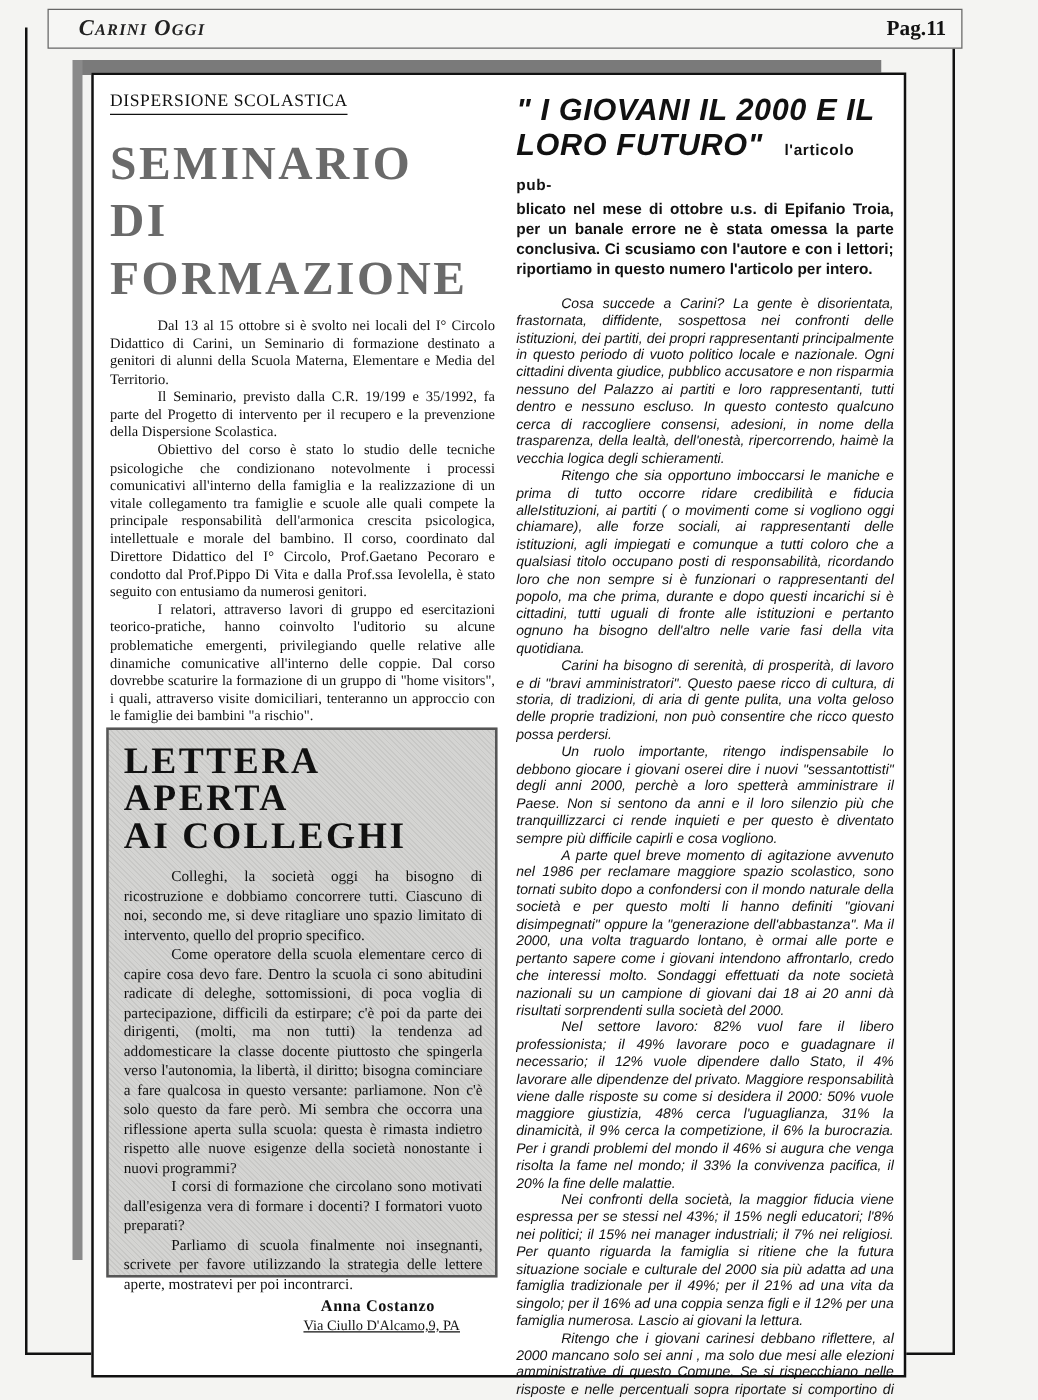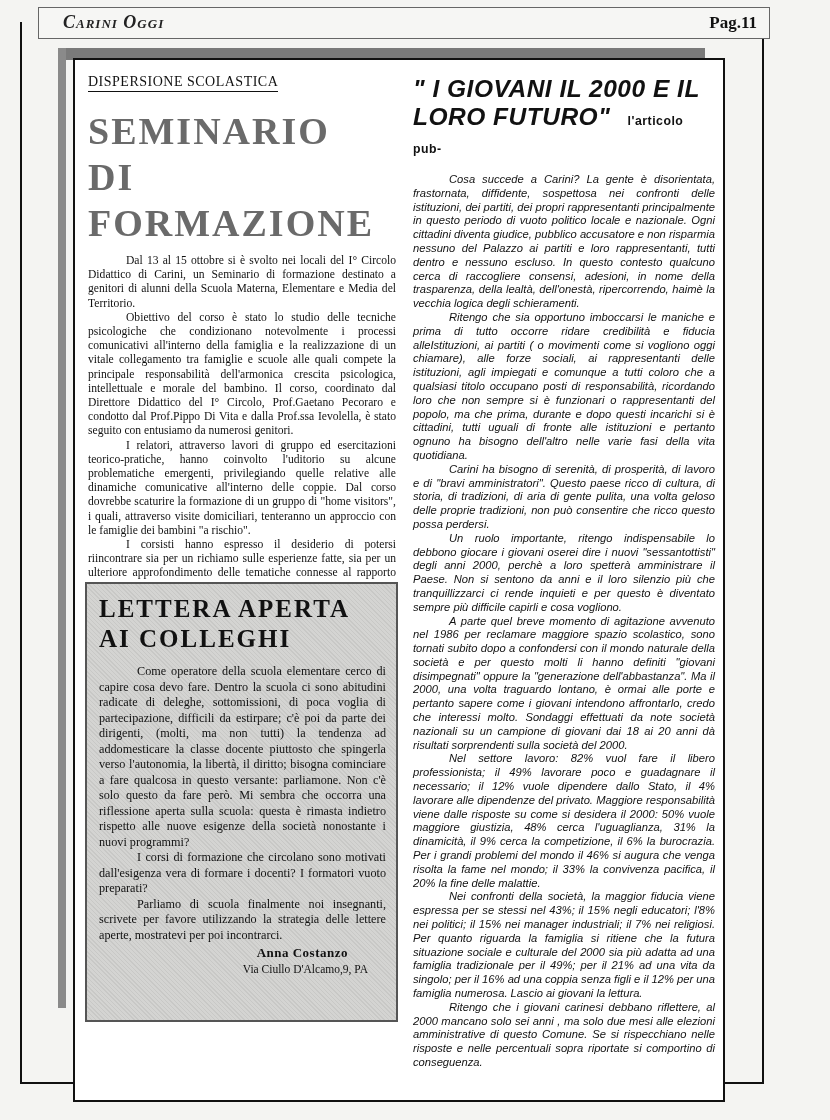--- a/index.html
+++ b/index.html
@@ -14,25 +14,25 @@
   
   .left-col { position:absolute; left:88px; top:72px; width:308px; }
   .kicker { font-size:14px; letter-spacing:0.5px; border-bottom:1px solid #111; display:inline-block; padding-bottom:1px; }
   .sem-title { font-size:38px; font-weight:bold; color:#6a6a6a; letter-spacing:2px; line-height:46px; margin-top:16px; }
   .body-text { font-size:11.6px; line-height:14.2px; text-align:justify; margin-top:8px; }
   .body-text p { margin:0; text-indent:38px; }
   .signature { text-align:right; font-weight:bold; font-size:13px; margin-top:6px; padding-right:4px; letter-spacing:0.5px; }
   
   .letter-box { position:absolute; left:85px; top:582px; width:313px; height:440px; border:2px solid #555; background:#d4d4d2;
      background-image: repeating-linear-gradient(45deg, rgba(0,0,0,0.06) 0 1px, transparent 1px 3px); padding:10px 10px 0 12px; box-sizing:border-box; }
-  .letter-title { font-size:25px; font-weight:bold; letter-spacing:2px; line-height:30px; color:#111; }
+  .letter-title { font-size:30px; font-weight:bold; letter-spacing:2px; line-height:30px; color:#111; }
   .letter-text { font-size:12.2px; line-height:15.5px; text-align:justify; margin-top:10px; }
   .letter-text p { margin:0; text-indent:38px; }
   .letter-sig { text-align:right; font-weight:bold; font-size:13px; padding-right:38px; margin-top:2px; letter-spacing:0.5px; }
-  .letter-addr { text-align:right; font-size:11.5px; padding-right:18px; margin-top:2px; }
+  .letter-addr { text-align:right; font-size:11.5px; padding-right:18px; margin-top:2px;text-decoration:underline; }
   
   .right-col { position:absolute; left:413px; top:75px; width:302px; }
   .troia-title { font-family:"Liberation Sans", sans-serif; font-style:italic; font-weight:bold; font-size:24.5px; line-height:28px; letter-spacing:0.5px; }
   .troia-intro { font-family:"Liberation Sans", sans-serif; font-weight:bold; font-size:12.3px; line-height:16px; text-align:justify; }
   .troia-body { font-style:italic; font-size:11.2px; line-height:13.8px; text-align:justify; margin-top:14px; font-family:"Liberation Sans", sans-serif; }
   .troia-body p { margin:0; text-indent:36px; }
 </style>
 </head>
 <body>
 
@@ -47,47 +47,50 @@
 <div class="inner-frame"></div>
 
 <div class="left-col">
   <div class="kicker">DISPERSIONE SCOLASTICA</div>
   <div class="sem-title">
     <div style="word-spacing:18px;">SEMINARIO DI</div>
     <div>FORMAZIONE</div>
   </div>
   <div class="body-text">
     <p>Dal 13 al 15 ottobre si è svolto nei locali del I° Circolo Didattico di Carini, un Seminario di formazione destinato a genitori di alunni della Scuola Materna, Elementare e Media del Territorio.</p>
+    <p>Il Seminario, previsto dalla C.R. 19/199 e 35/1992, fa parte del Progetto di intervento per il recupero e la prevenzione della Dispersione Scolastica.</p>
     <p>Obiettivo del corso è stato lo studio delle tecniche psicologiche che condizionano notevolmente i processi comunicativi all'interno della famiglia e la realizzazione di un vitale collegamento tra famiglie e scuole alle quali compete la principale responsabilità dell'armonica crescita psicologica, intellettuale e morale del bambino. Il corso, coordinato dal Direttore Didattico del I° Circolo, Prof.Gaetano Pecoraro e condotto dal Prof.Pippo Di Vita e dalla Prof.ssa Ievolella, è stato seguito con entusiamo da numerosi genitori.</p>
     <p>I relatori, attraverso lavori di gruppo ed esercitazioni teorico-pratiche, hanno coinvolto l'uditorio su alcune problematiche emergenti, privilegiando quelle relative alle dinamiche comunicative all'interno delle coppie. Dal corso dovrebbe scaturire la formazione di un gruppo di "home visitors", i quali, attraverso visite domiciliari, tenteranno un approccio con le famiglie dei bambini "a rischio".</p>
     <p>I corsisti hanno espresso il desiderio di potersi riincontrare sia per un richiamo sulle esperienze fatte, sia per un ulteriore approfondimento delle tematiche connesse al rapporto genitori-figli, famiglia-scuola.</p>
   </div>
   <div class="signature">Giusi Gattuso</div>
 </div>
 
 <div class="letter-box">
   <div class="letter-title">
     <div>LETTERA APERTA</div>
     <div>AI COLLEGHI</div>
   </div>
   <div class="letter-text">
+    <p>Colleghi, la società oggi ha bisogno di ricostruzione e dobbiamo concorrere tutti. Ciascuno di noi, secondo me, si deve ritagliare uno spazio limitato di intervento, quello del proprio specifico.</p>
     <p>Come operatore della scuola elementare cerco di capire cosa devo fare. Dentro la scuola ci sono abitudini radicate di deleghe, sottomissioni, di poca voglia di partecipazione, difficili da estirpare; c'è poi da parte dei dirigenti, (molti, ma non tutti) la tendenza ad addomesticare la classe docente piuttosto che spingerla verso l'autonomia, la libertà, il diritto; bisogna cominciare a fare qualcosa in questo versante: parliamone. Non c'è solo questo da fare però. Mi sembra che occorra una riflessione aperta sulla scuola: questa è rimasta indietro rispetto alle nuove esigenze della società nonostante i nuovi programmi?</p>
     <p>I corsi di formazione che circolano sono motivati dall'esigenza vera di formare i docenti? I formatori vuoto preparati?</p>
     <p>Parliamo di scuola finalmente noi insegnanti, scrivete per favore utilizzando la strategia delle lettere aperte, mostratevi per poi incontrarci.</p>
   </div>
   <div class="letter-sig">Anna Costanzo</div>
   <div class="letter-addr">Via Ciullo D'Alcamo,9, PA</div>
 </div>
 
 <div class="right-col">
   <div class="troia-title">
     <div>" I GIOVANI IL 2000 E IL</div>
     <span>LORO FUTURO"</span>
     <span class="troia-intro inline" style="font-style:normal; padding-left:10px;">l'articolo pub-</span>
   </div>
+  <div class="troia-intro">blicato nel mese di ottobre u.s. di Epifanio Troia, per un banale errore ne è stata omessa la parte conclusiva. Ci scusiamo con l'autore e con i lettori; riportiamo in questo numero l'articolo per intero.</div>
   <div class="troia-body">
     <p>Cosa succede a Carini? La gente è disorientata, frastornata, diffidente, sospettosa nei confronti delle istituzioni, dei partiti, dei propri rappresentanti principalmente in questo periodo di vuoto politico locale e nazionale. Ogni cittadini diventa giudice, pubblico accusatore e non risparmia nessuno del Palazzo ai partiti e loro rappresentanti, tutti dentro e nessuno escluso. In questo contesto qualcuno cerca di raccogliere consensi, adesioni, in nome della trasparenza, della lealtà, dell'onestà, ripercorrendo, haimè la vecchia logica degli schieramenti.</p>
     <p>Ritengo che sia opportuno imboccarsi le maniche e prima di tutto occorre ridare credibilità e fiducia alleIstituzioni, ai partiti ( o movimenti come si vogliono oggi chiamare), alle forze sociali, ai rappresentanti delle istituzioni, agli impiegati e comunque a tutti coloro che a qualsiasi titolo occupano posti di responsabilità, ricordando loro che non sempre si è funzionari o rappresentanti del popolo, ma che prima, durante e dopo questi incarichi si è cittadini, tutti uguali di fronte alle istituzioni e pertanto ognuno ha bisogno dell'altro nelle varie fasi della vita quotidiana.</p>
     <p>Carini ha bisogno di serenità, di prosperità, di lavoro e di "bravi amministratori". Questo paese ricco di cultura, di storia, di tradizioni, di aria di gente pulita, una volta geloso delle proprie tradizioni, non può consentire che ricco questo possa perdersi.</p>
     <p>Un ruolo importante, ritengo indispensabile lo debbono giocare i giovani oserei dire i nuovi "sessantottisti" degli anni 2000, perchè a loro spetterà amministrare il Paese. Non si sentono da anni e il loro silenzio più che tranquillizzarci ci rende inquieti e per questo è diventato sempre più difficile capirli e cosa vogliono.</p>
     <p>A parte quel breve momento di agitazione avvenuto nel 1986 per reclamare maggiore spazio scolastico, sono tornati subito dopo a confondersi con il mondo naturale della società e per questo molti li hanno definiti "giovani disimpegnati" oppure la "generazione dell'abbastanza". Ma il 2000, una volta traguardo lontano, è ormai alle porte e pertanto sapere come i giovani intendono affrontarlo, credo che interessi molto. Sondaggi effettuati da note società nazionali su un campione di giovani dai 18 ai 20 anni dà risultati sorprendenti sulla società del 2000.</p>
     <p>Nel settore lavoro: 82% vuol fare il libero professionista; il 49% lavorare poco e guadagnare il necessario; il 12% vuole dipendere dallo Stato, il 4% lavorare alle dipendenze del privato. Maggiore responsabilità viene dalle risposte su come si desidera il 2000: 50% vuole maggiore giustizia, 48% cerca l'uguaglianza, 31% la dinamicità, il 9% cerca la competizione, il 6% la burocrazia. Per i grandi problemi del mondo il 46% si augura che venga risolta la fame nel mondo; il 33% la convivenza pacifica, il 20% la fine delle malattie.</p>
     <p>Nei confronti della società, la maggior fiducia viene espressa per se stessi nel 43%; il 15% negli educatori; l'8% nei politici; il 15% nei manager industriali; il 7% nei religiosi. Per quanto riguarda la famiglia si ritiene che la futura situazione sociale e culturale del 2000 sia più adatta ad una famiglia tradizionale per il 49%; per il 21% ad una vita da singolo; per il 16% ad una coppia senza figli e il 12% per una famiglia numerosa. Lascio ai giovani la lettura.</p>
     <p>Ritengo che i giovani carinesi debbano riflettere, al 2000 mancano solo sei anni , ma solo due mesi alle elezioni amministrative di questo Comune. Se si rispecchiano nelle risposte e nelle percentuali sopra riportate si comportino di conseguenza.</p>
 

